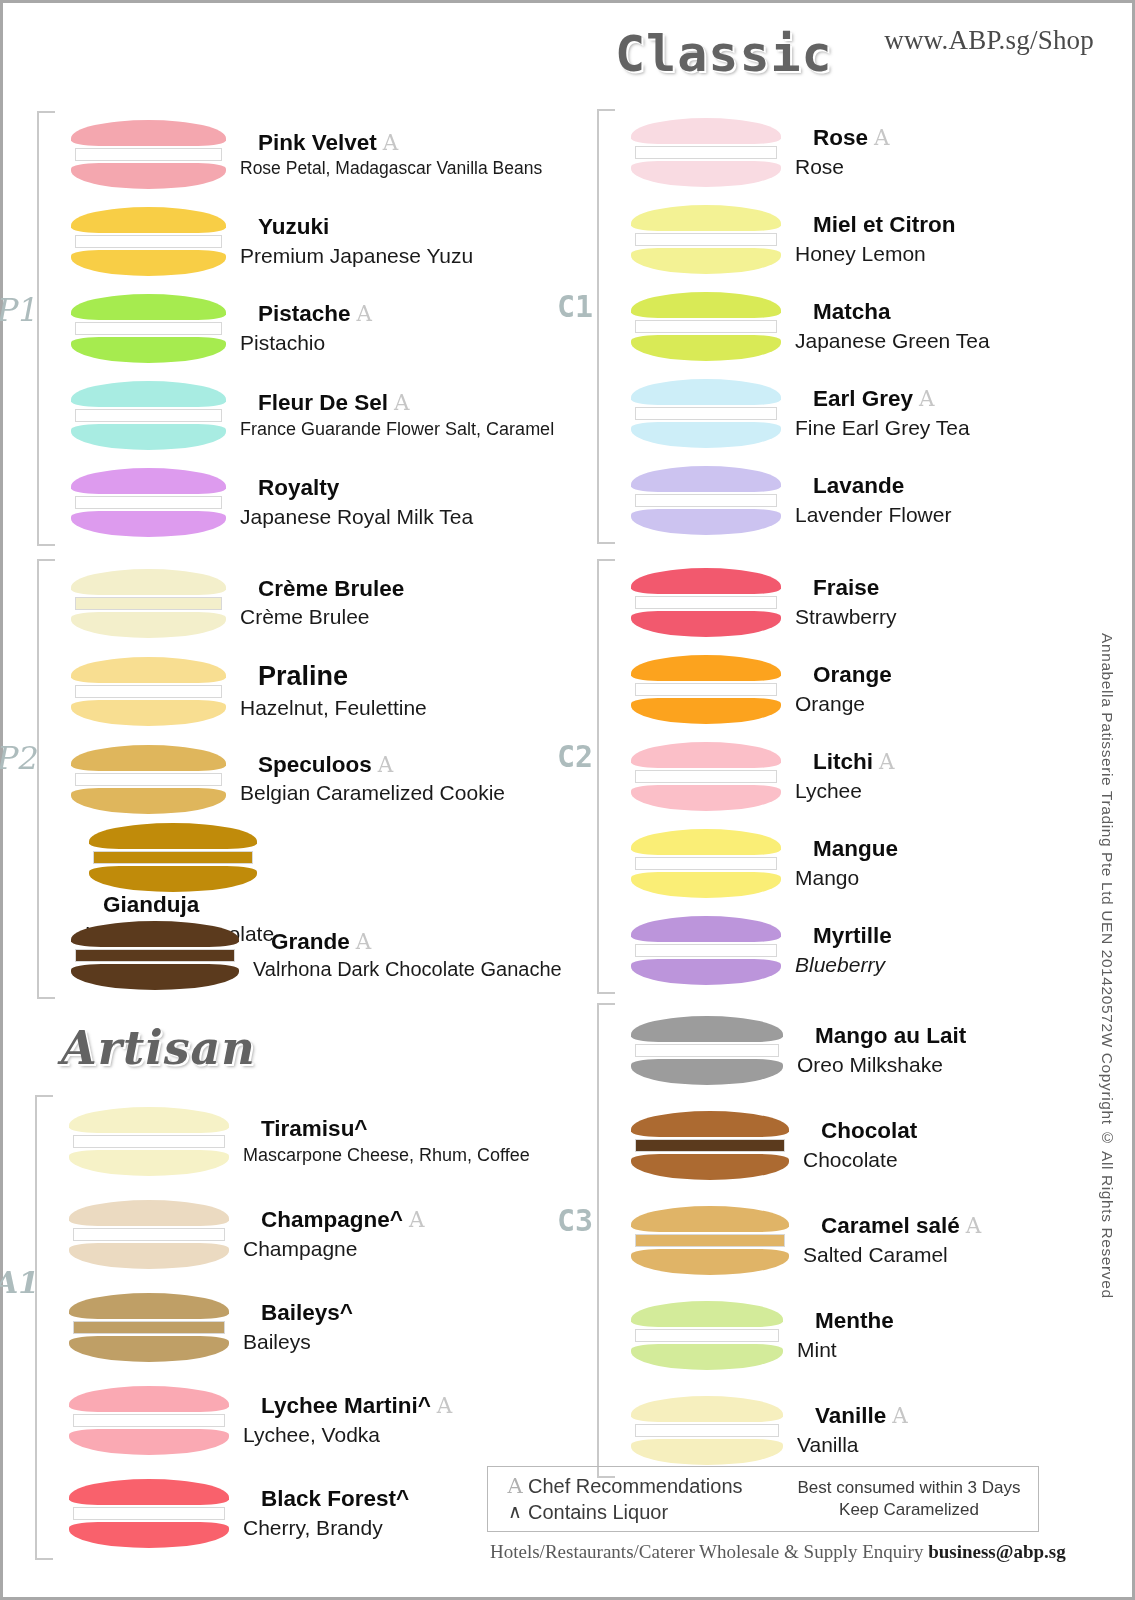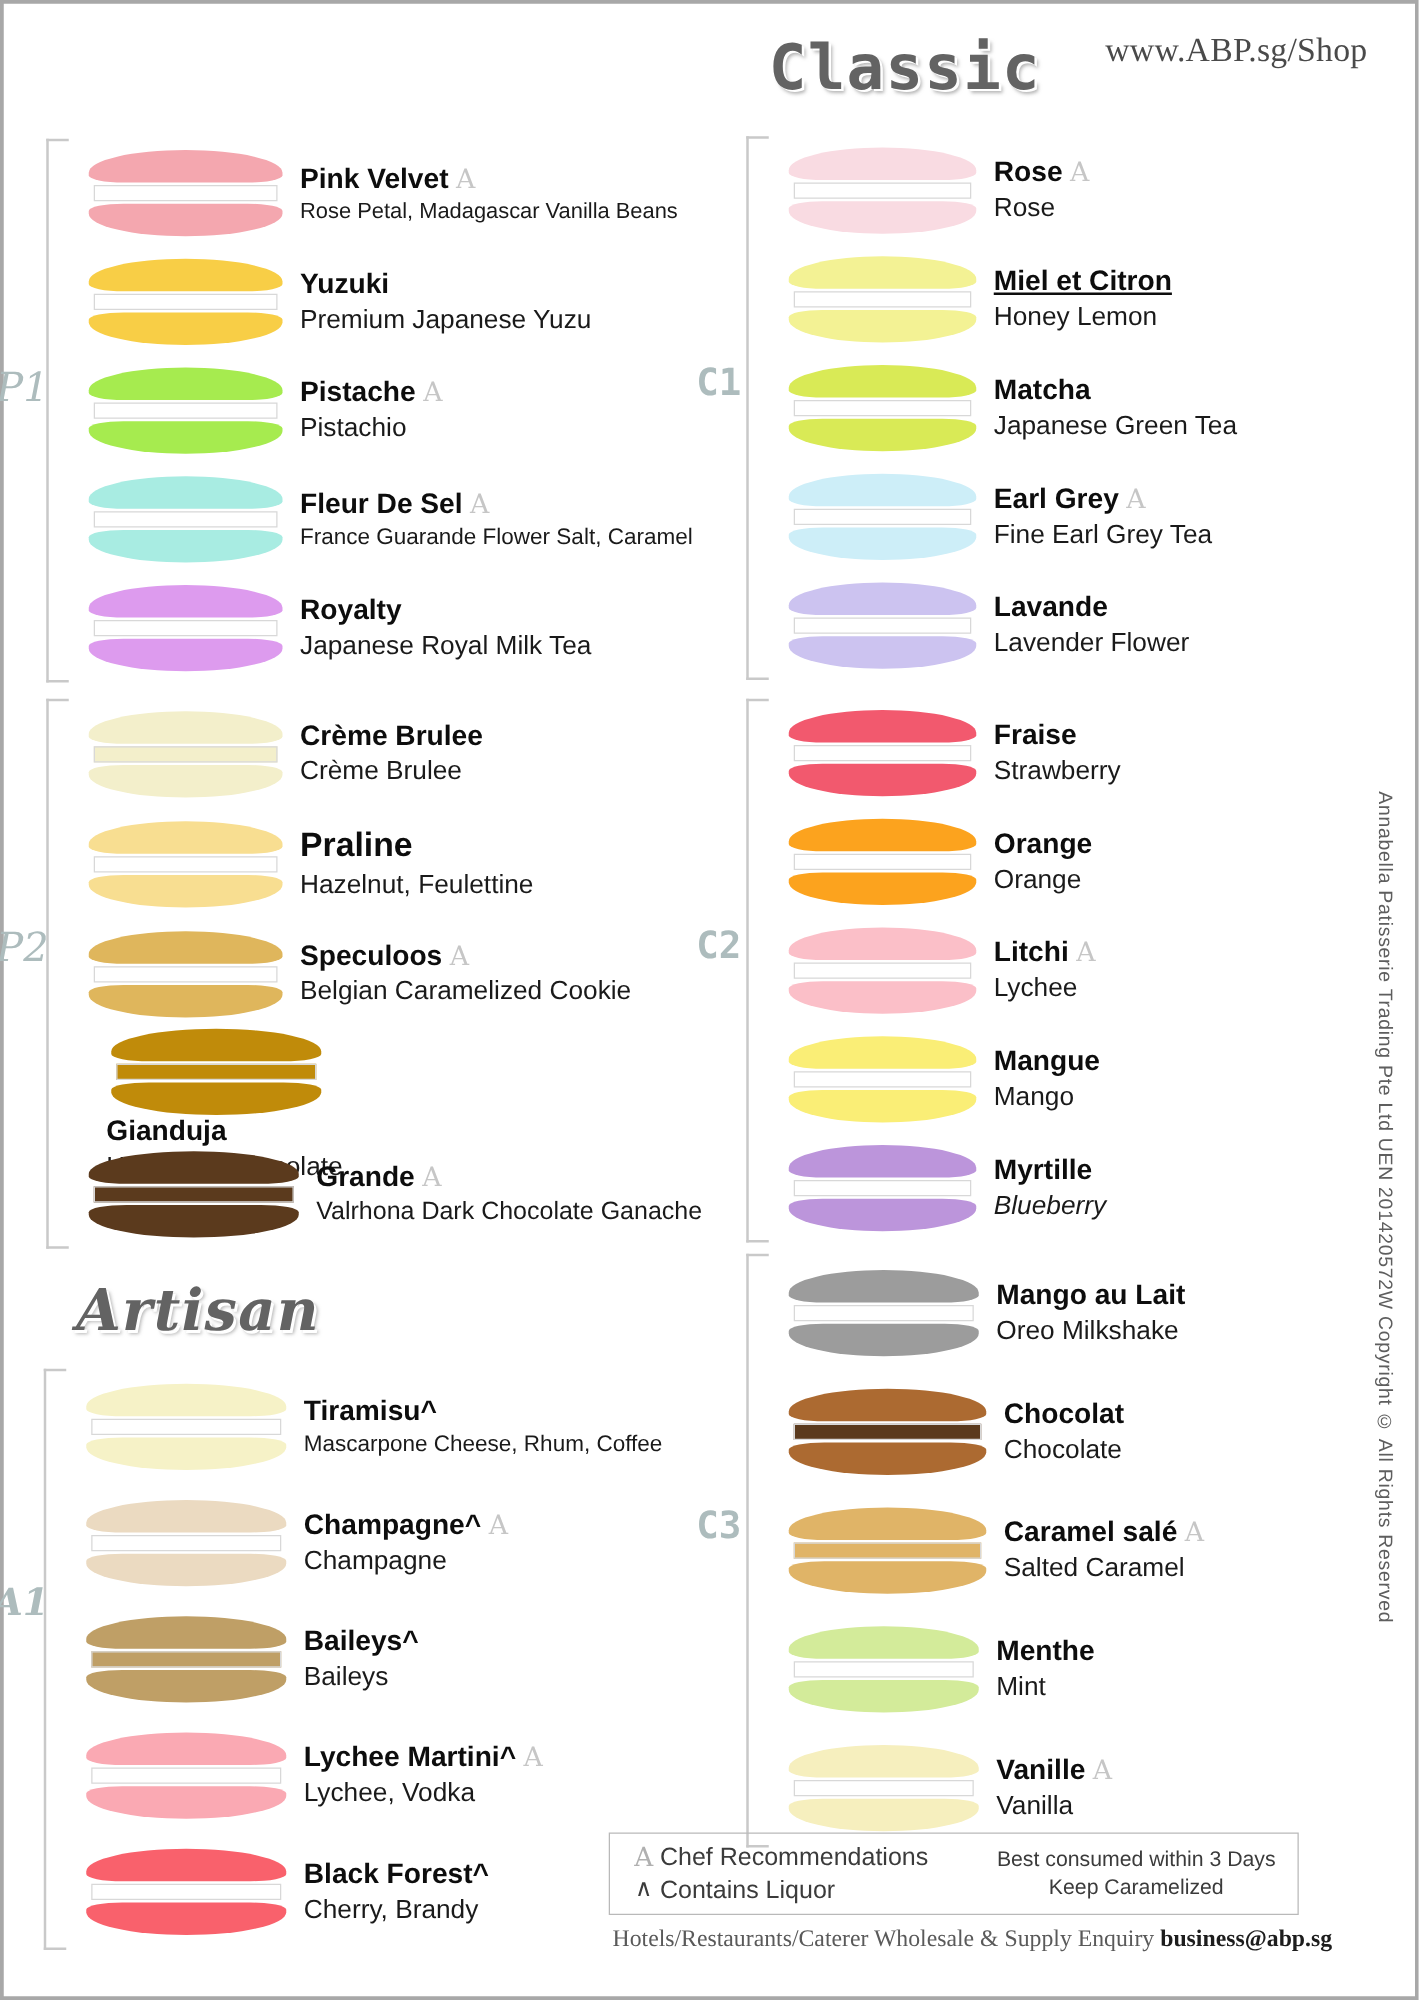--- a/index.html
+++ b/index.html
@@ -125,20 +125,21 @@
   }
   .info {
     margin-left: 14px;
     min-width: 0;
   }
   .name {
     font-weight: 700;
     color: #0d0d0d;
     white-space: nowrap;
     line-height: 1.18;
+    margin-left: 18px;
   }
   .desc {
     color: #1a1a1a;
     white-space: nowrap;
     line-height: 1.22;
     margin-top: 2px;
   }
   .chef {
     font-family: "DejaVu Serif", serif;
     color: #c6c6c6;
@@ -400,21 +401,21 @@
             <div class="desc" style="font-size: 21px;">Rose</div>
           </div>
         </div>
         <div class="item" style="position: absolute; left: 58px; top: 193px; height: 87px;">
           <div class="mac-wrap" style="width: 150px;">
             <div class="shell top" style="width: 150px; height: 26px; background: rgb(243, 242, 148);"></div>
             <div class="filling" style="width: 142px; height: 13px; background: rgb(255, 255, 255); margin: 2px 0px;"></div>
             <div class="shell bot" style="width: 150px; height: 26px; background: rgb(243, 242, 148);"></div>
           </div>
           <div class="info">
-            <div class="name" style="font-size: 22.5px; text-decoration: underline;">Miel et Citron</div>
+            <div class="name" style="font-size: 22.5px;">Miel et Citron</div>
             <div class="desc" style="font-size: 21px;">Honey Lemon</div>
           </div>
         </div>
         <div class="item" style="position: absolute; left: 58px; top: 280px; height: 87px;">
           <div class="mac-wrap" style="width: 150px;">
             <div class="shell top" style="width: 150px; height: 26px; background: rgb(217, 234, 86);"></div>
             <div class="filling" style="width: 142px; height: 13px; background: rgb(255, 255, 255); margin: 2px 0px;"></div>
             <div class="shell bot" style="width: 150px; height: 26px; background: rgb(217, 234, 86);"></div>
           </div>
           <div class="info">

